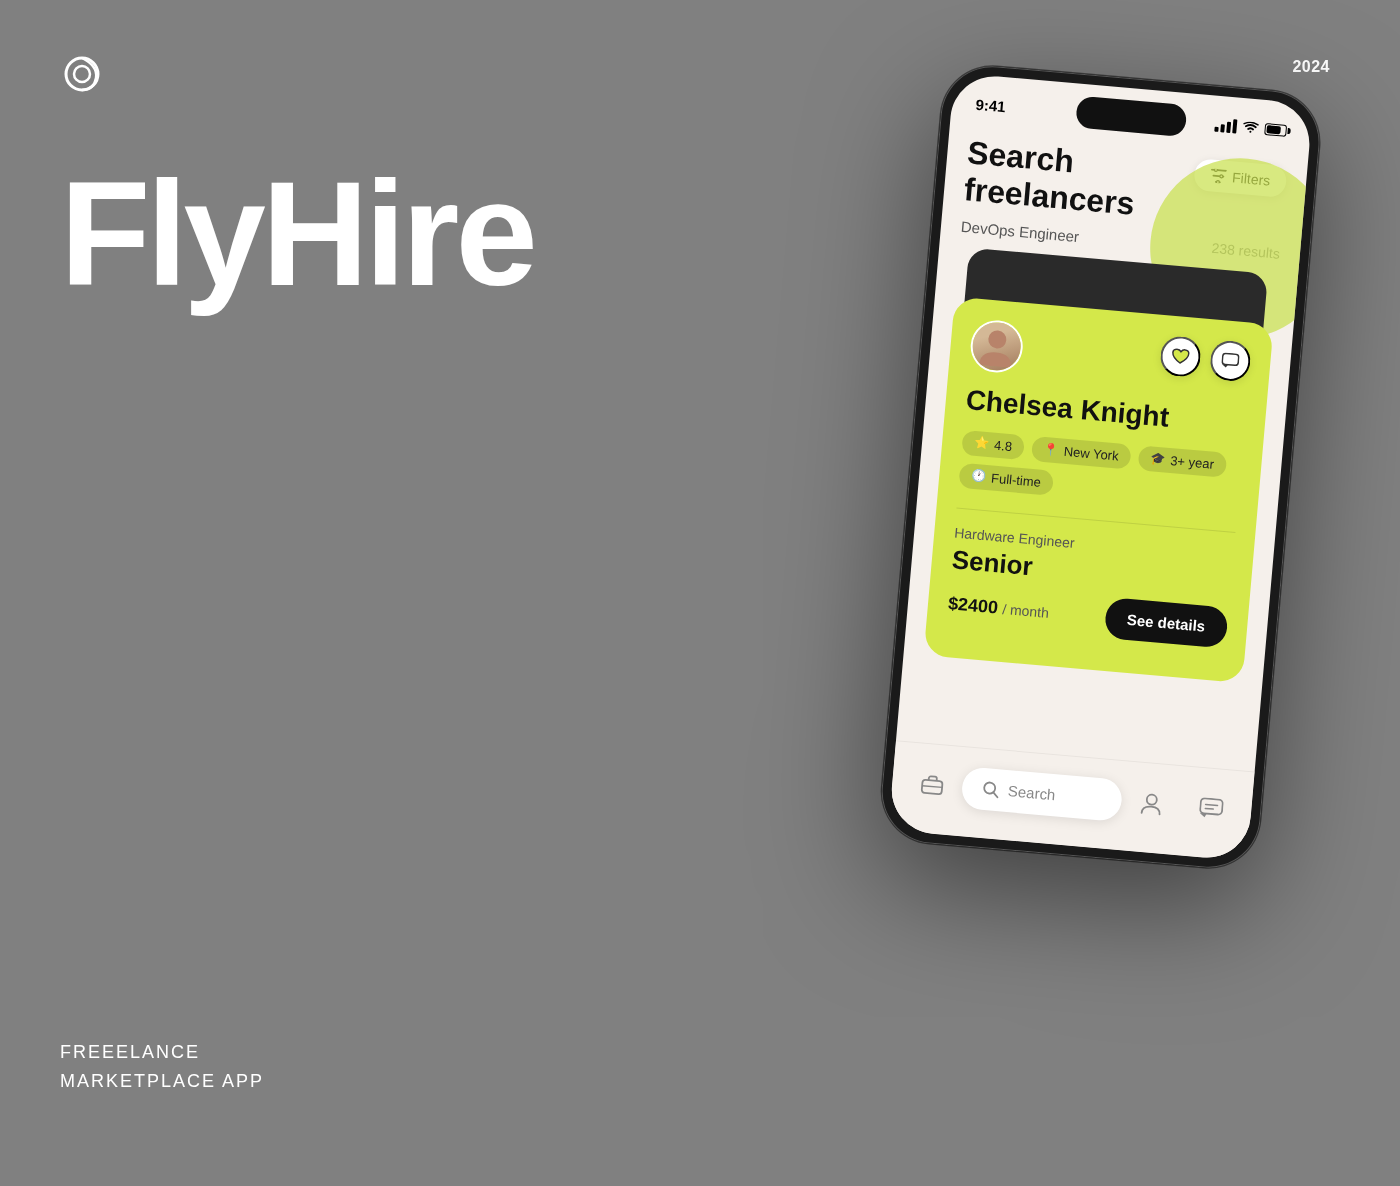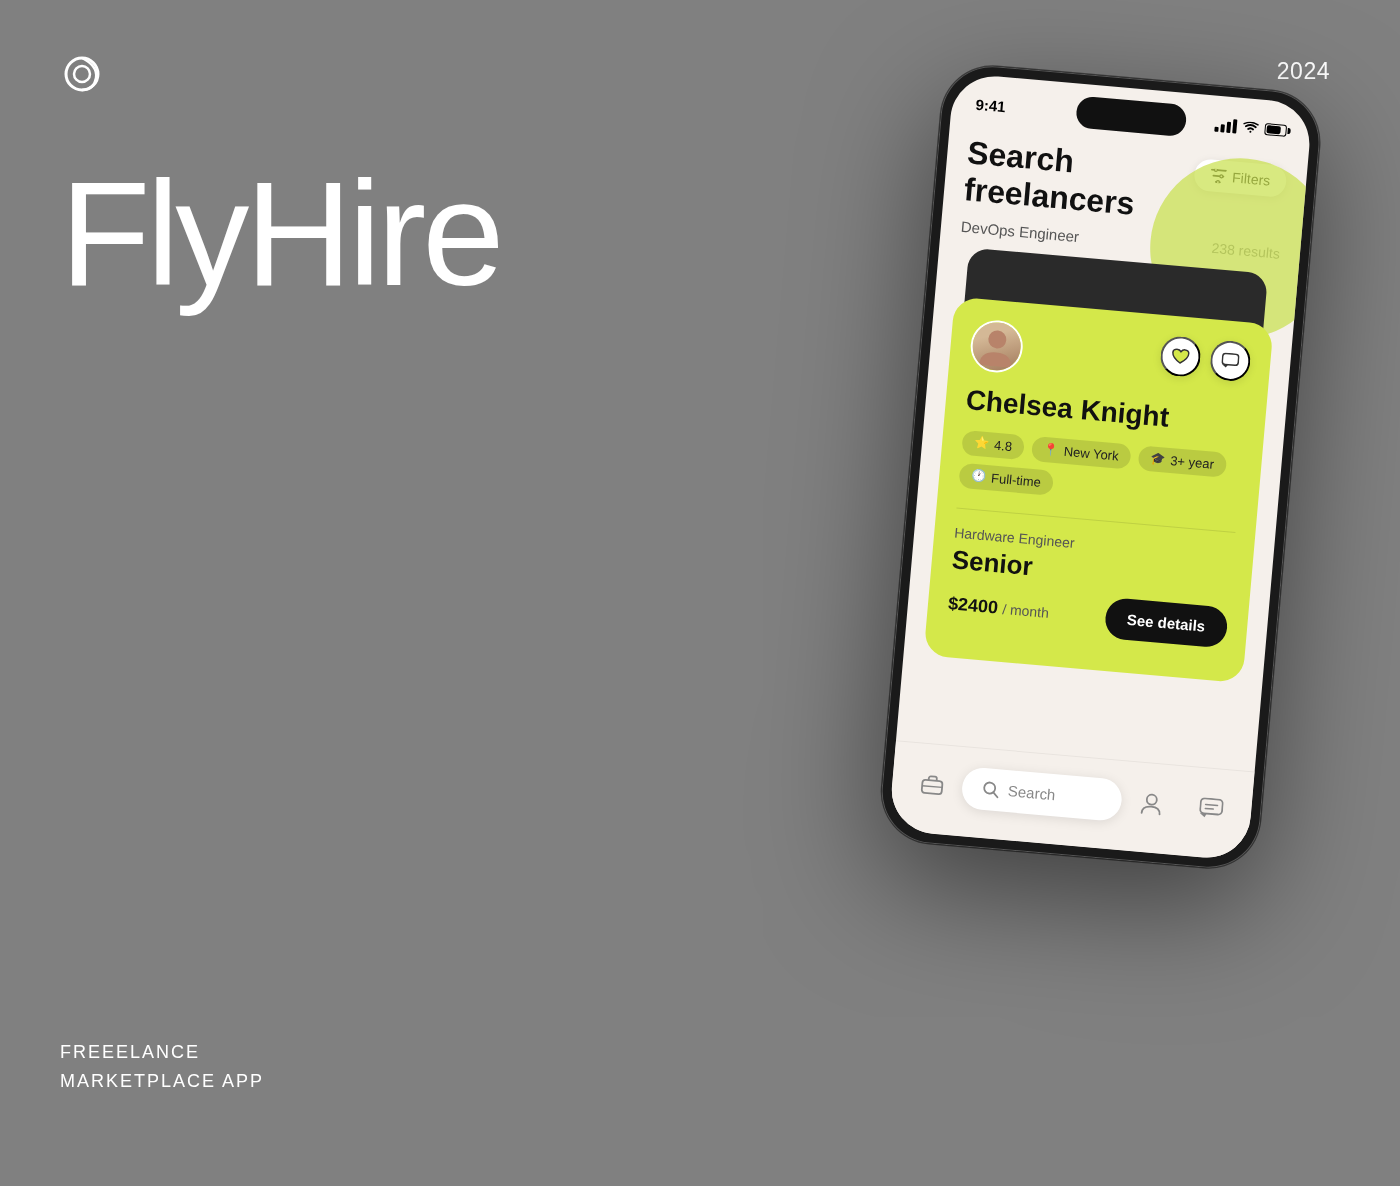--- a/index.html
+++ b/index.html
@@ -21,33 +21,33 @@
       width: 52px;
       height: 52px;
     }
 
     
     .year {
       position: absolute;
       top: 58px;
       right: 70px;
       color: #ffffff;
-      font-size: 23px;
-      font-weight: 400;
+      font-size: 16px;
+      font-weight: 700;
       letter-spacing: 0.5px;
     }
 
     
     .main-title {
       position: absolute;
       top: 160px;
       left: 60px;
       color: #ffffff;
       font-size: 148px;
-      font-weight: 400;
+      font-weight: 700;
       line-height: 1.0;
       letter-spacing: -4px;
     }
 
     
     .subtitle {
       position: absolute;
       bottom: 90px;
       left: 60px;
       color: #ffffff;

